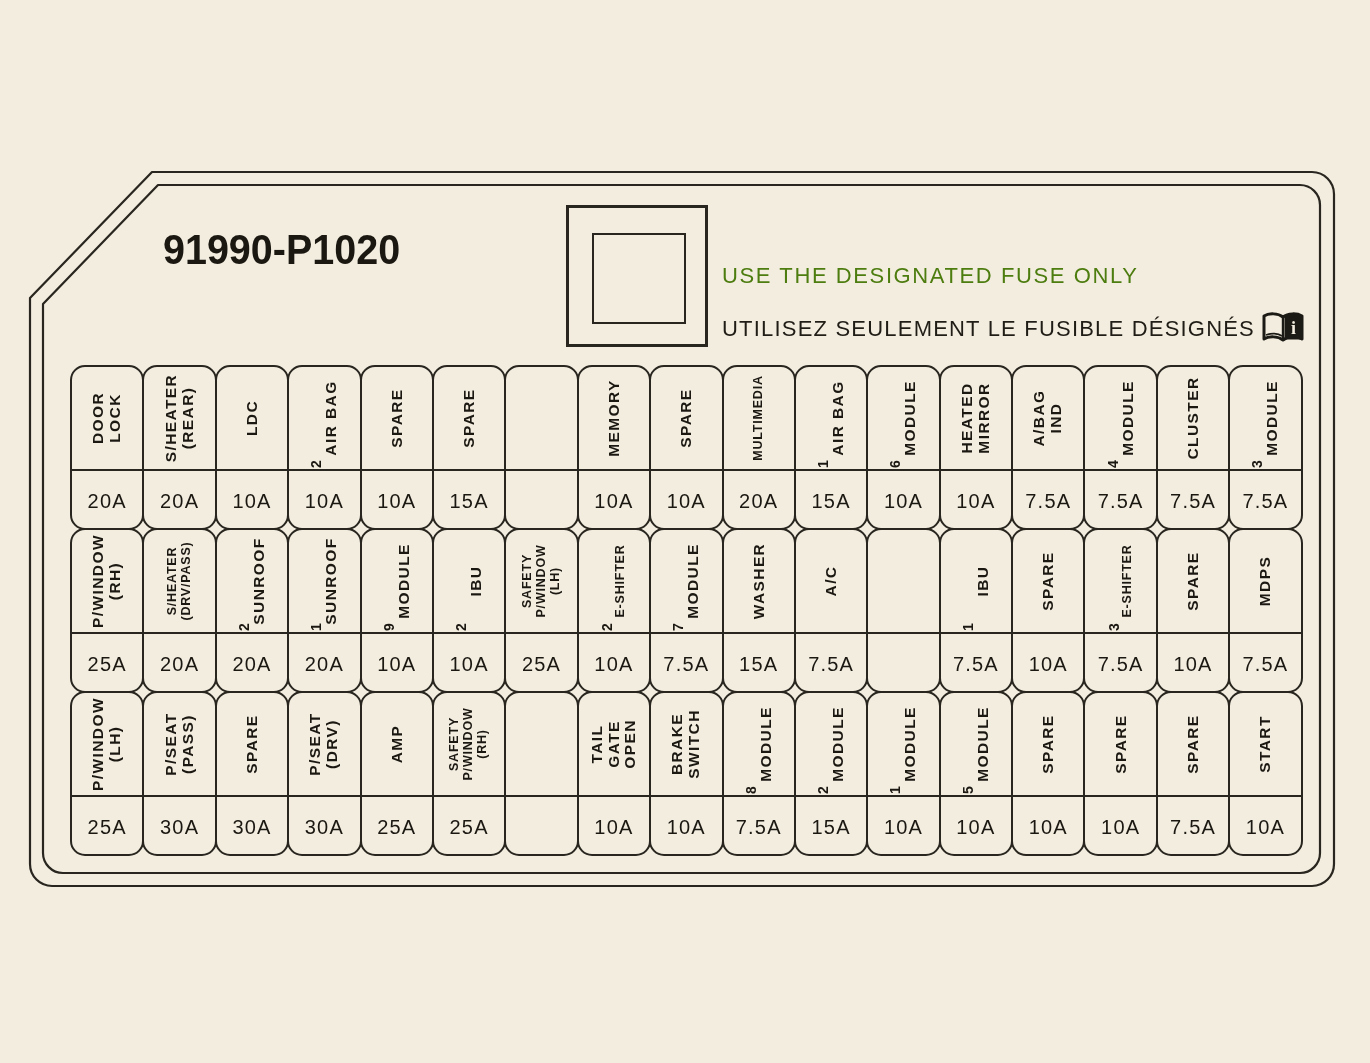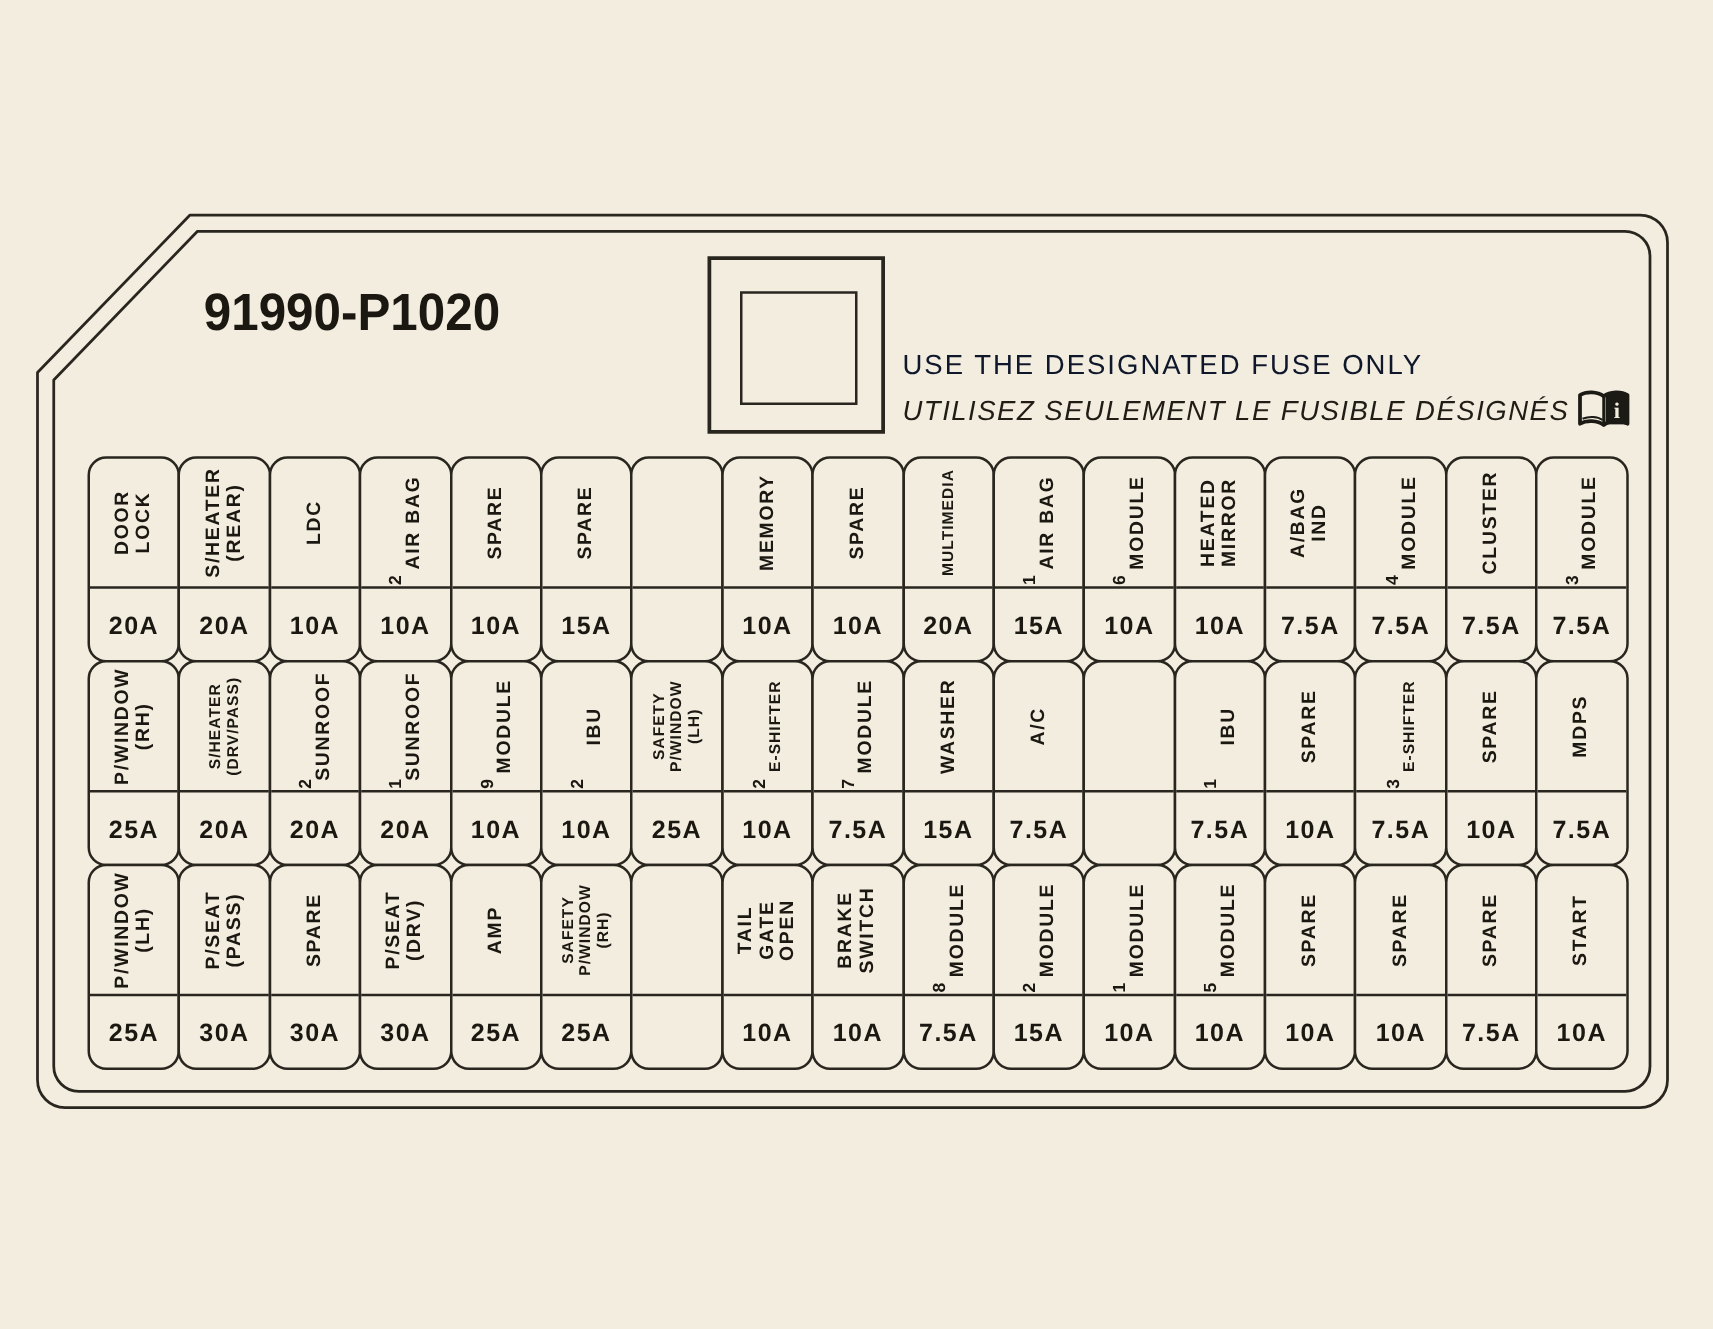--- a/index.html
+++ b/index.html
@@ -29,30 +29,30 @@
   .square-symbol{
     position:absolute;left:566px;top:205px;width:142px;height:142px;
     border:3px solid var(--line);background:var(--bg);
   }
   .square-symbol .inner{
     position:absolute;left:23px;top:25px;width:94px;height:91px;
     border:2.5px solid var(--line);
   }
 
   .notice-en{
-    position:absolute;left:722px;top:279px;
-    font-size:22px;letter-spacing:1.6px;font-weight:400;color:#0f172a;
+    position:absolute;left:722px;top:263px;
+    font-size:22px;letter-spacing:1.6px;font-weight:400;color:#4d7c0f;
     white-space:nowrap;
   }
   .notice-fr-row{
     position:absolute;left:722px;top:311px;
     display:flex;align-items:center;gap:5px;white-space:nowrap;
   }
   .notice-fr{
-    font-size:22px;letter-spacing:1.2px;font-weight:400;color:#201d16;font-style:italic;
+    font-size:22px;letter-spacing:1.2px;font-weight:400;color:#201d16;
   }
   .book-icon{display:block;}
 
   .fuse-grid{position:absolute;left:70px;top:365px;}
   .fuse-row{display:flex;}
   .fuse-row + .fuse-row{margin-top:-2px;}
   .fuse{
     width:74.4px;height:165px;
     border:2px solid var(--line);
     border-radius:15px;
@@ -72,21 +72,21 @@
     display:flex;flex-direction:column;justify-content:center;align-items:center;
     font-weight:700;font-size:15.5px;letter-spacing:1.4px;line-height:1.08;
     color:var(--text);
   }
   .rot.small{font-size:12.5px;letter-spacing:0.8px;line-height:1.1;}
   .rot .num{align-self:flex-start;font-size:14px;line-height:1;letter-spacing:0;}
   .rot .ln{white-space:nowrap;}
 
   .amp{
     height:60px;display:flex;align-items:center;justify-content:center;
-    font-size:20px;font-weight:700;letter-spacing:1.2px;color:var(--text);border-radius:14px;
+    font-size:20px;font-weight:400;letter-spacing:1.2px;color:var(--text);border-radius:14px;
   }
 </style>
 </head>
 <body>
 
 <div class="stage">
 
   <svg class="panel-outline" width="1370" height="1063" viewBox="0 0 1370 1063">
     <path d="M 152 172 H 1312 A 22 22 0 0 1 1334 194 V 864 A 22 22 0 0 1 1312 886 H 52 A 22 22 0 0 1 30 864 V 298 Z" fill="none" stroke="#29261f" stroke-width="2.2" stroke-linejoin="round"></path>
     <path d="M 158 185 H 1300 A 20 20 0 0 1 1320 205 V 853 A 20 20 0 0 1 1300 873 H 63 A 20 20 0 0 1 43 853 V 304 Z" fill="none" stroke="#29261f" stroke-width="2.2" stroke-linejoin="round"></path>

